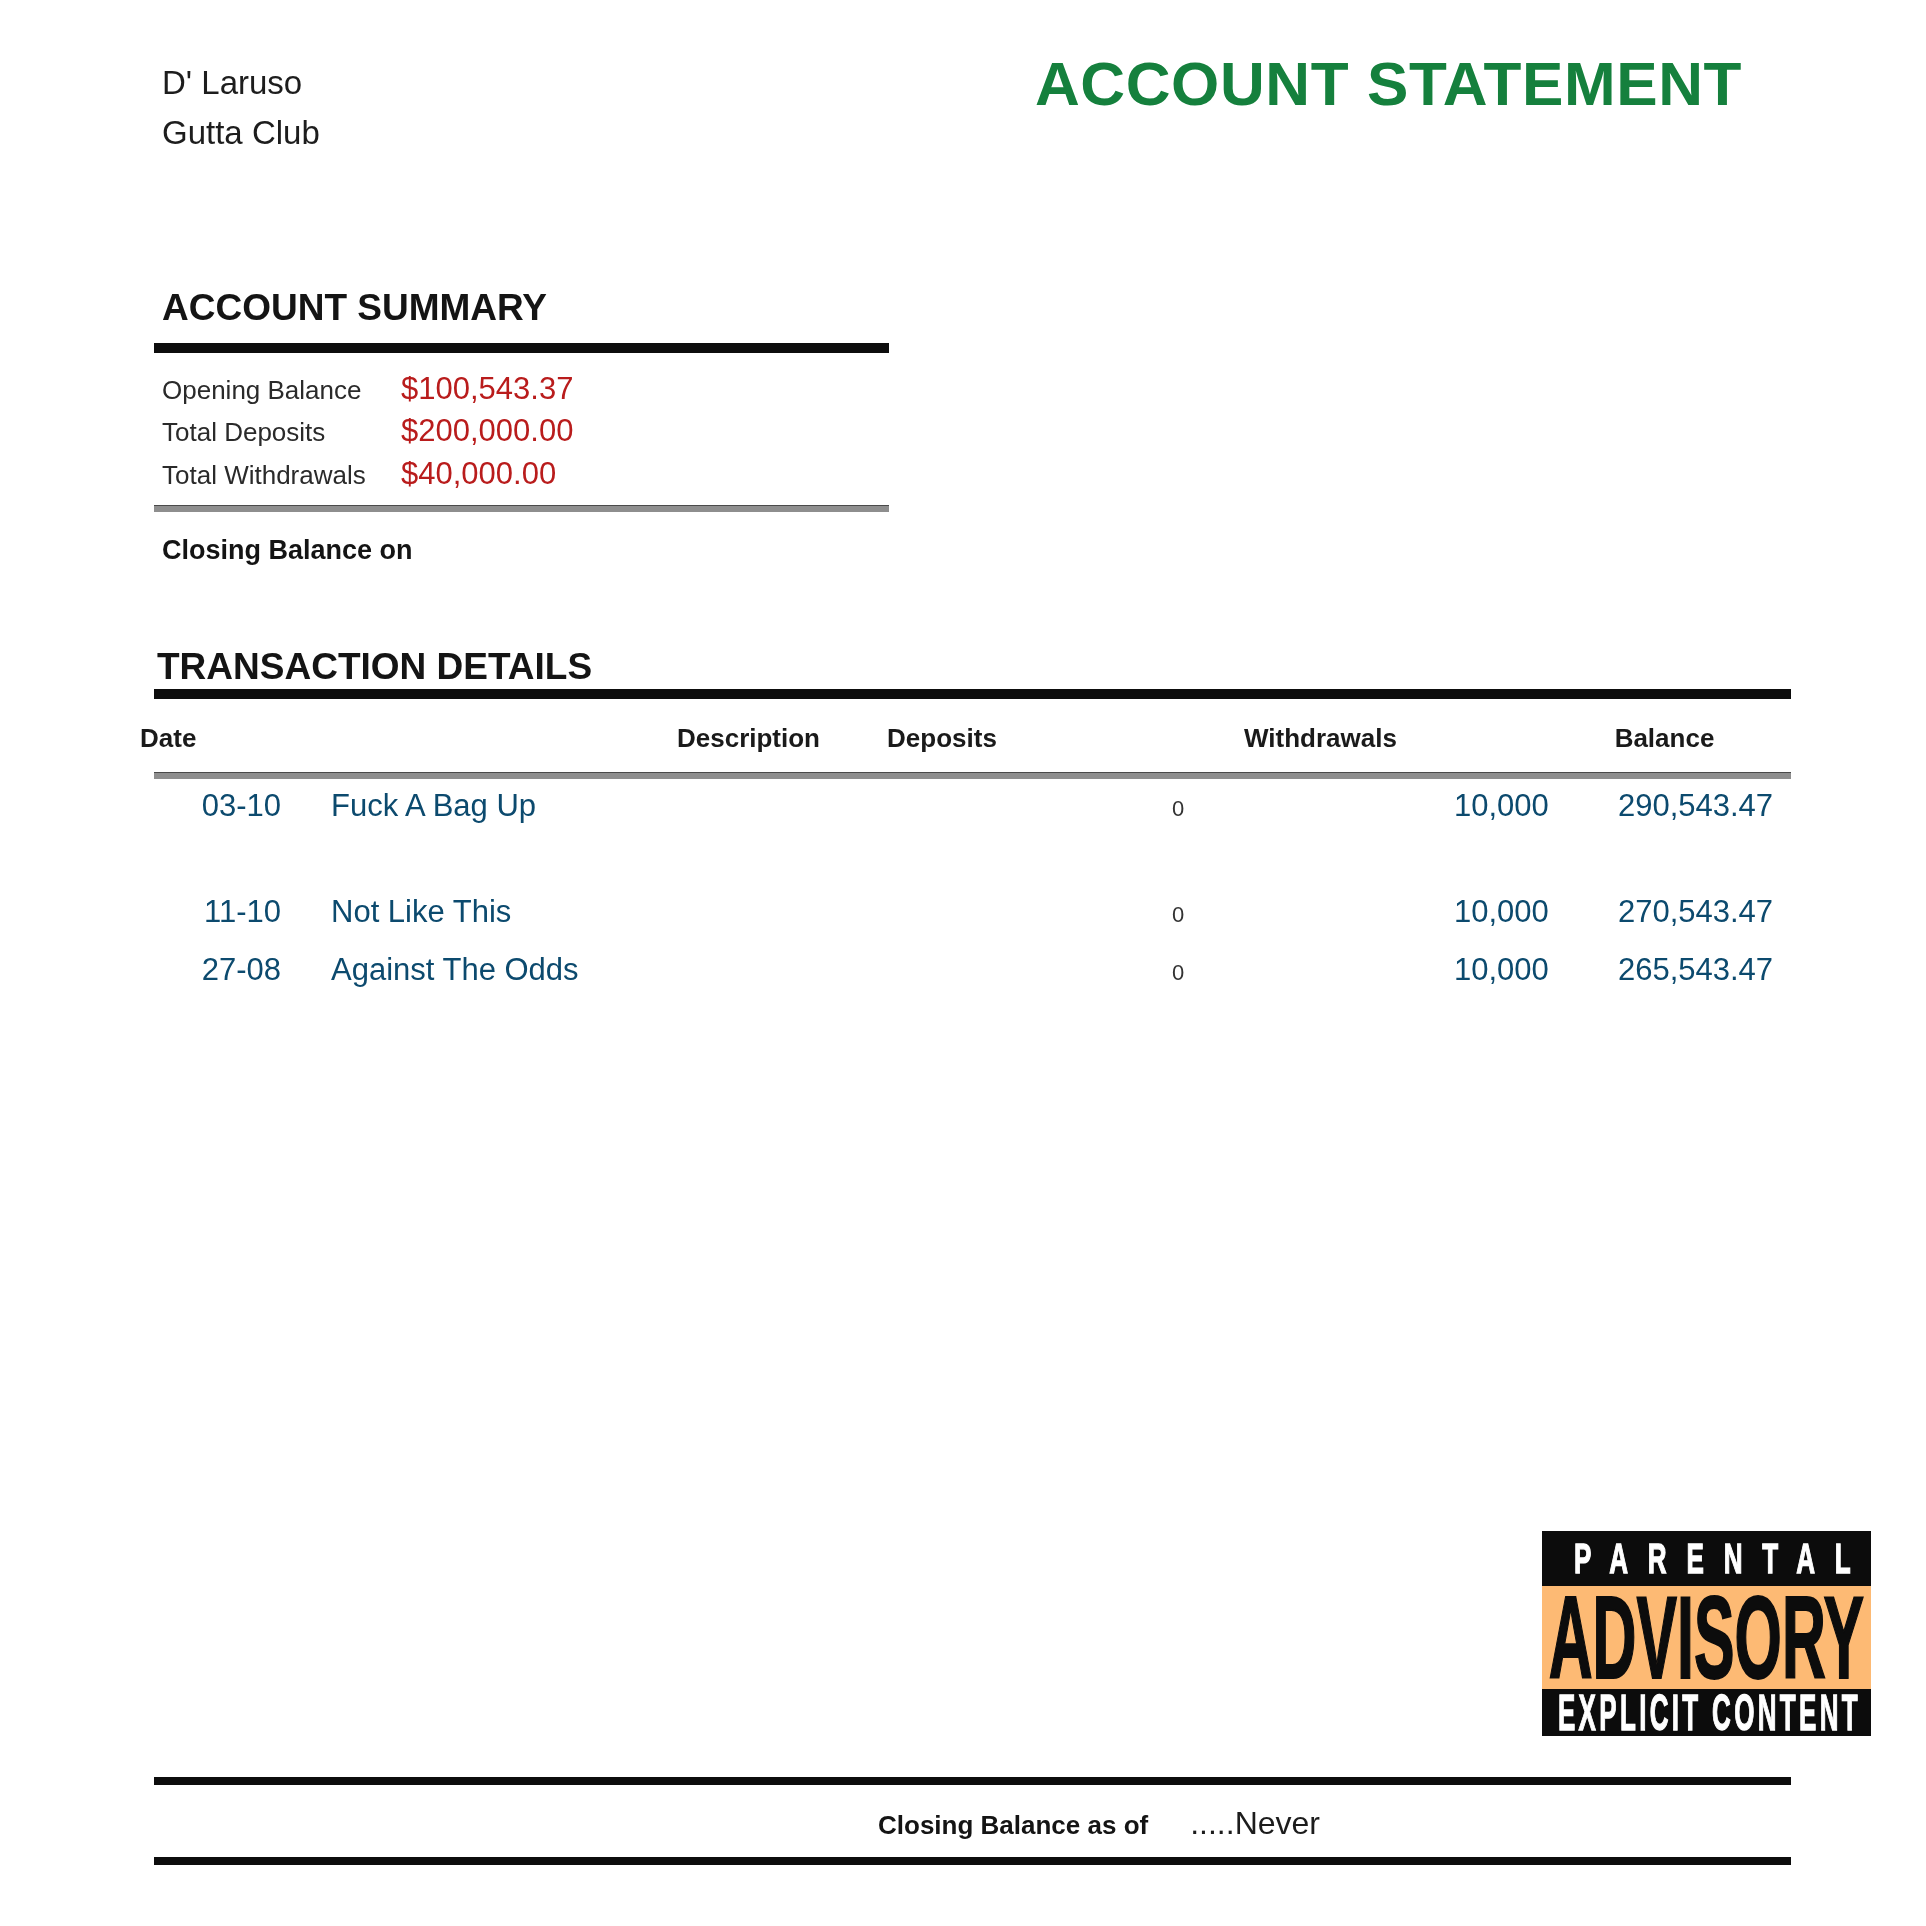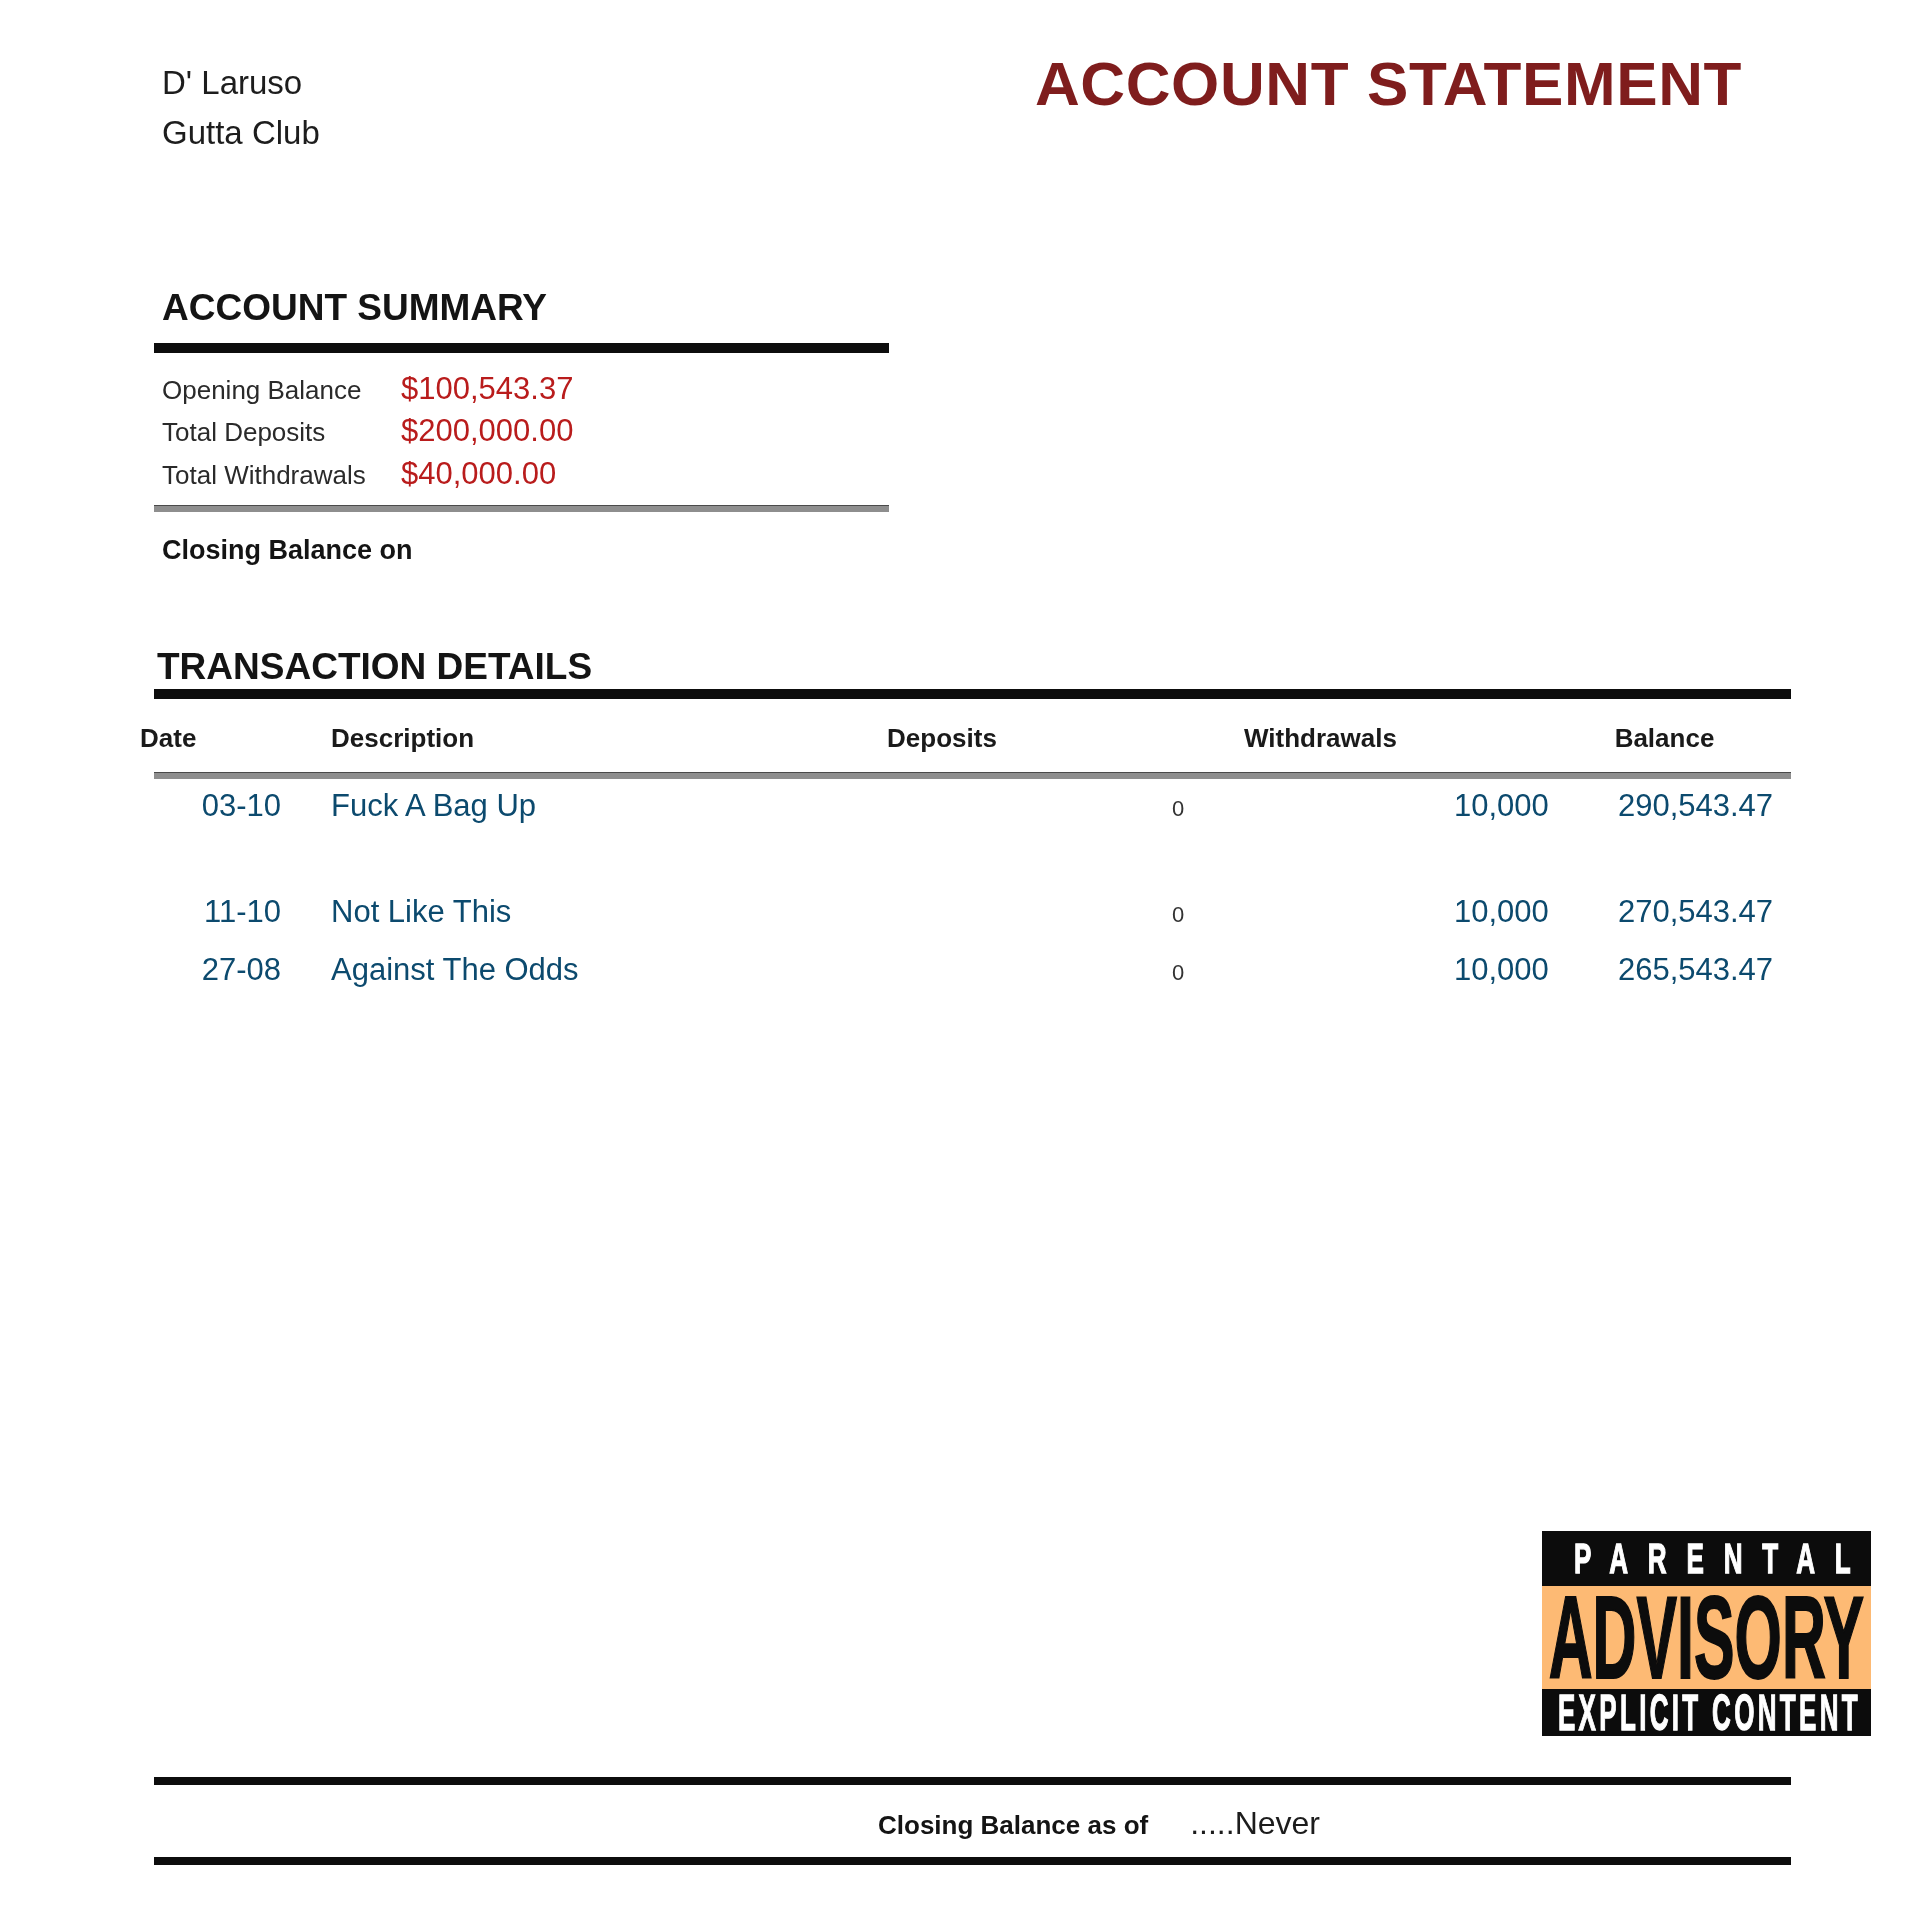--- a/index.html
+++ b/index.html
@@ -2,39 +2,39 @@
 <html style="font-size:10.3px"><head>
 <meta charset="utf-8">
 <style>
   html,body{margin:0;padding:0;background:#e8e8e8;}
   #page{
     position:relative;width:1926px;height:1926px;background:#ffffff;
     font-family:"Liberation Sans",sans-serif;color:#161616;overflow:hidden;
   }
   
   .artist{position:absolute;left:162px;top:58px;font-size:33px;line-height:50px;color:#1d1d1d;}
-  .doc-title{position:absolute;left:1035px;top:53px;font-size:62px;font-weight:bold;letter-spacing:0.6px;line-height:1;color:#7f1d1d;}
+  .doc-title{position:absolute;left:1035px;top:53px;font-size:62px;font-weight:bold;letter-spacing:0.6px;line-height:1;color:#15803d;}
   
   .sec-heading{position:absolute;font-size:37px;font-weight:bold;letter-spacing:0px;color:#141414;line-height:1;}
   .rule-thick{position:absolute;background:#0d0d0d;height:9.6px;}
   .rule-gray{position:absolute;background:#8e8e8e;height:7px;border-top:1.3px solid #4a4a4a;box-sizing:border-box;}
   
   .sum-row{position:absolute;left:162px;display:flex;align-items:baseline;}
   .sum-label{width:239px;font-size:26px;color:#2a2a2a;}
   .sum-value{font-size:31px;color:#b91c1c;}
   .closing-on{position:absolute;left:162px;font-size:27px;font-weight:bold;color:#141414;}
   
   .trow{
     position:absolute;left:140px;width:1637px;display:grid;
     grid-template-columns:173px 507px 372px 360px 225px;align-items:baseline;
   }
   .th{font-size:26px;font-weight:bold;color:#1a1a1a;}
   .td{font-size:31px;color:#0c4a6e;}
   .h-date{text-align:left;}
-  .h-desc{text-align:left;padding-left:18px;}
+  .h-desc{text-align:right;padding-left:18px;}
   .h-dep{text-align:center;padding-right:128px;}
   .h-wd{text-align:center;padding-right:103px;}
   .h-bal{text-align:center;}
   .c-date{text-align:right;padding-right:32px;}
   .c-desc{text-align:left;padding-left:18px;}
   .c-dep{text-align:right;padding-right:7.7px;font-size:22px;color:#333;}
   .c-wd{text-align:right;padding-right:3.2px;}
   .c-bal{text-align:right;padding-right:3.9px;}
   
   .advisory{position:absolute;left:1542px;top:1531px;width:329px;height:219px;}

